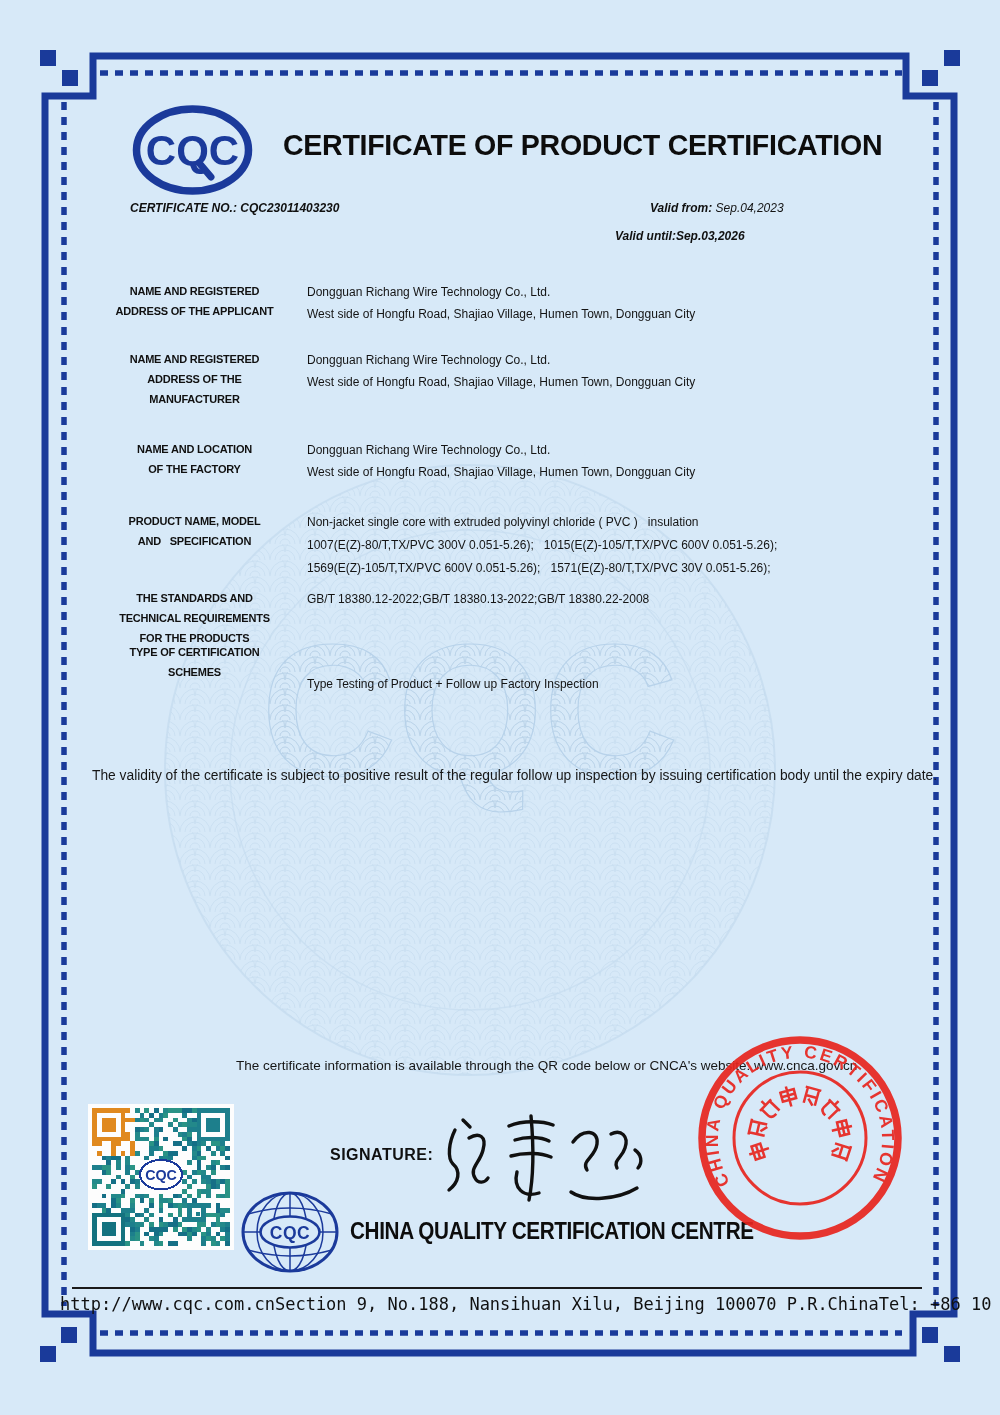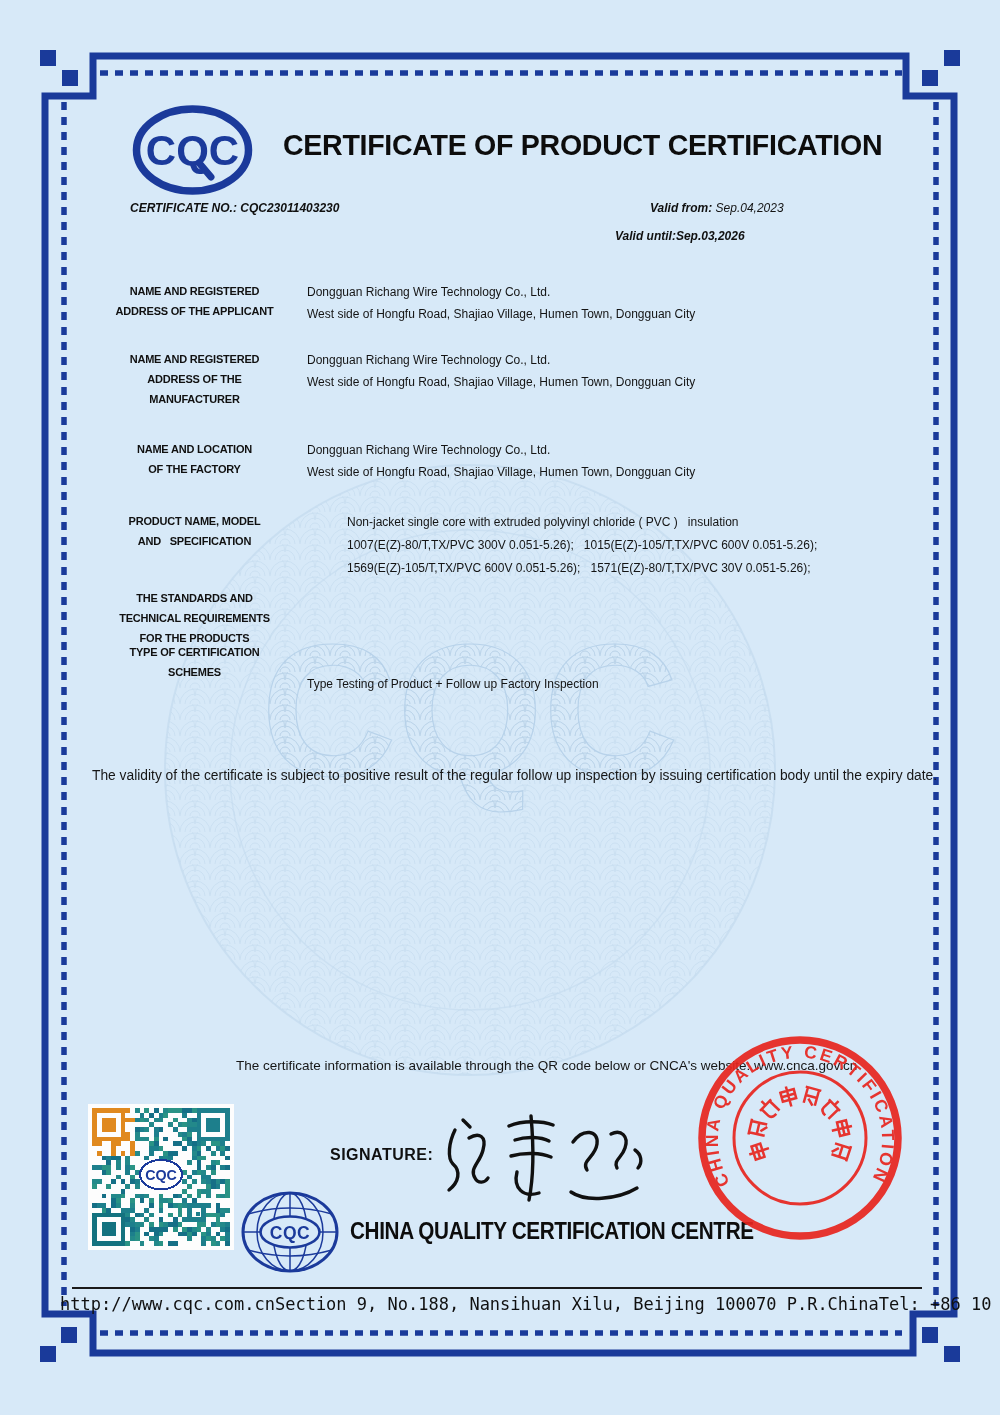--- a/index.html
+++ b/index.html
@@ -121,27 +121,28 @@
   <div class="abs field-value" style="top:349px;">Dongguan Richang Wire Technology Co., Ltd.
 West side of Hongfu Road, Shajiao Village, Humen Town, Dongguan City</div>
 
   <div class="abs field-label" style="top:439px;">NAME AND LOCATION
 OF THE FACTORY</div>
   <div class="abs field-value" style="top:439px;">Dongguan Richang Wire Technology Co., Ltd.
 West side of Hongfu Road, Shajiao Village, Humen Town, Dongguan City</div>
 
   <div class="abs field-label" style="top:511px;">PRODUCT NAME, MODEL
 AND   SPECIFICATION</div>
-  <div class="abs field-value value-product" style="top:511px;margin-left:40px;">Non-jacket single core with extruded polyvinyl chloride ( PVC )   insulation
+  <div class="abs field-value value-product" style="top:511px;">Non-jacket single core with extruded polyvinyl chloride ( PVC )   insulation
 1007(E(Z)-80/T,TX/PVC 300V 0.051-5.26);   1015(E(Z)-105/T,TX/PVC 600V 0.051-5.26);
 1569(E(Z)-105/T,TX/PVC 600V 0.051-5.26);   1571(E(Z)-80/T,TX/PVC 30V 0.051-5.26);</div>
 
   <div class="abs field-label" style="top:588px;">THE STANDARDS AND
 TECHNICAL REQUIREMENTS
 FOR THE PRODUCTS</div>
+  <div class="abs field-value" style="top:588px;">GB/T 18380.12-2022;GB/T 18380.13-2022;GB/T 18380.22-2008</div>
 
   <div class="abs field-label" style="top:642px;">TYPE OF CERTIFICATION
 SCHEMES</div>
   <div class="abs field-value" style="top:673px;">Type Testing of Product + Follow up Factory Inspection</div>
 
   <div class="abs certify" style="top:768px;">The validity of the certificate is subject to positive result of the regular follow up inspection by issuing certification body until the expiry date.</div>
 
   <div class="abs qr-note">The certificate information is available through the QR code below or CNCA's website: www.cnca.gov.cn</div>
 
   <div class="abs qr-box">

